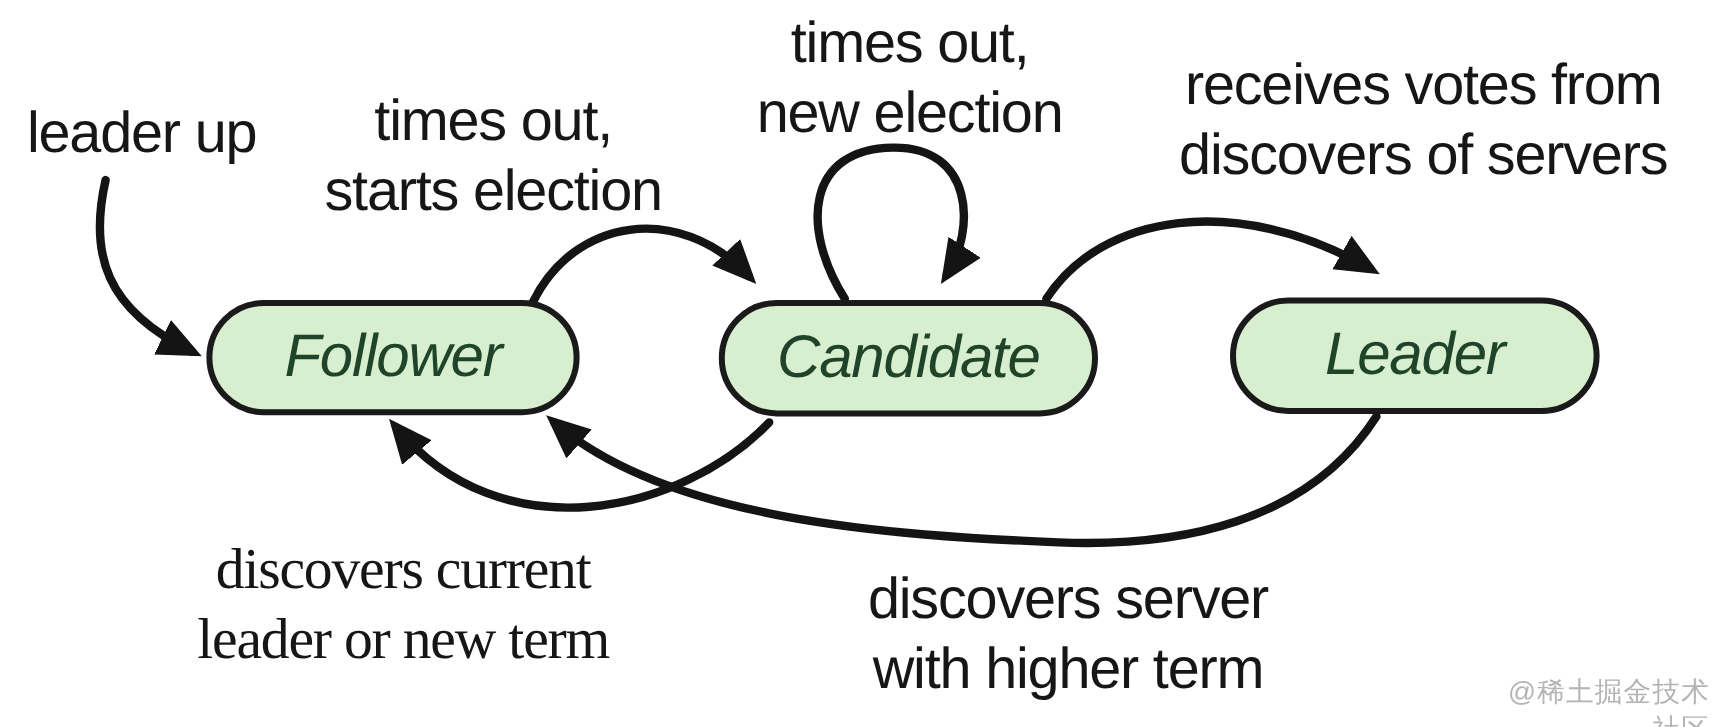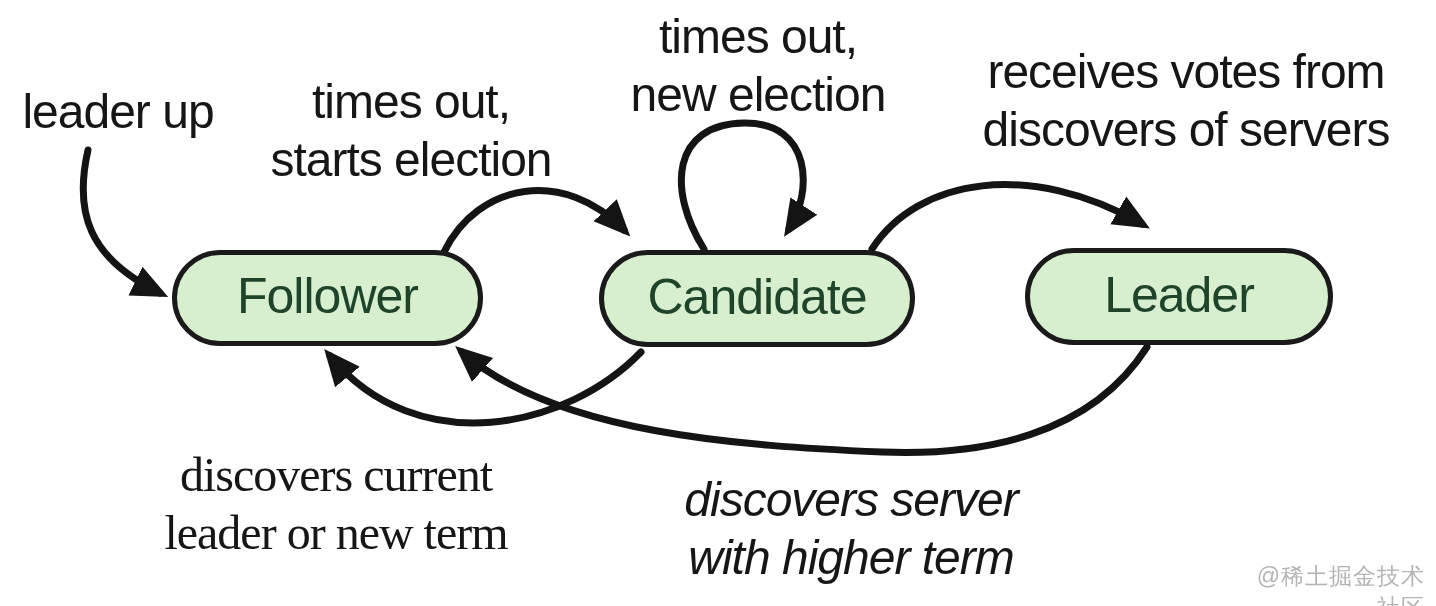--- a/index.html
+++ b/index.html
@@ -34,20 +34,21 @@
     position: absolute;
     box-sizing: border-box;
     background: var(--state-fill, #d8efcf);
     border: 5px solid var(--state-border, #1a1a1a);
     border-radius: 50px;
     display: flex;
     align-items: center;
     justify-content: center;
   }
   .state .state-label {
+    font-style: italic;
     font-size: 50px;
     color: var(--state-text, #1f4429);
     letter-spacing: -1px;
     padding-bottom: 4px;
   }
   .state-follower  { left: 172px;  top: 250px; width: 311px; height: 96px; }
   .state-candidate { left: 599px;  top: 250px; width: 316px; height: 97px; }
   .state-leader    { left: 1025px; top: 248px; width: 308px; height: 97px; }
   .edge-label {
     position: absolute;
@@ -56,21 +57,21 @@
     font-size: 48px;
     line-height: 58px;
     letter-spacing: -1px;
     color: var(--label-text, #161616);
   }
   .lbl-starts-up    { left: 8px;    top: 83px;  width: 220px; }
   .lbl-timeout-start{ left: 246px;  top: 73px;  width: 330px; }
   .lbl-timeout-new  { left: 598px;  top: 8px;   width: 320px; }
   .lbl-receives     { left: 950px;  top: 43px;  width: 472px; }
   .lbl-disc-current { left: 106px;  top: 446px; width: 460px; font-family: Liberation Serif, serif; }
-  .lbl-disc-server  { left: 641px;  top: 471px; width: 420px; font-style: italic; }
+  .lbl-disc-server  { left: 680px;  top: 471px; width: 420px; }
   .watermark {
     position: absolute;
     left: 1235px;
     top: 561px;
     width: 190px;
     text-align: right;
     font-size: 23px;
     letter-spacing: 1px;
     color: var(--watermark, #b4b4b4);
   }

